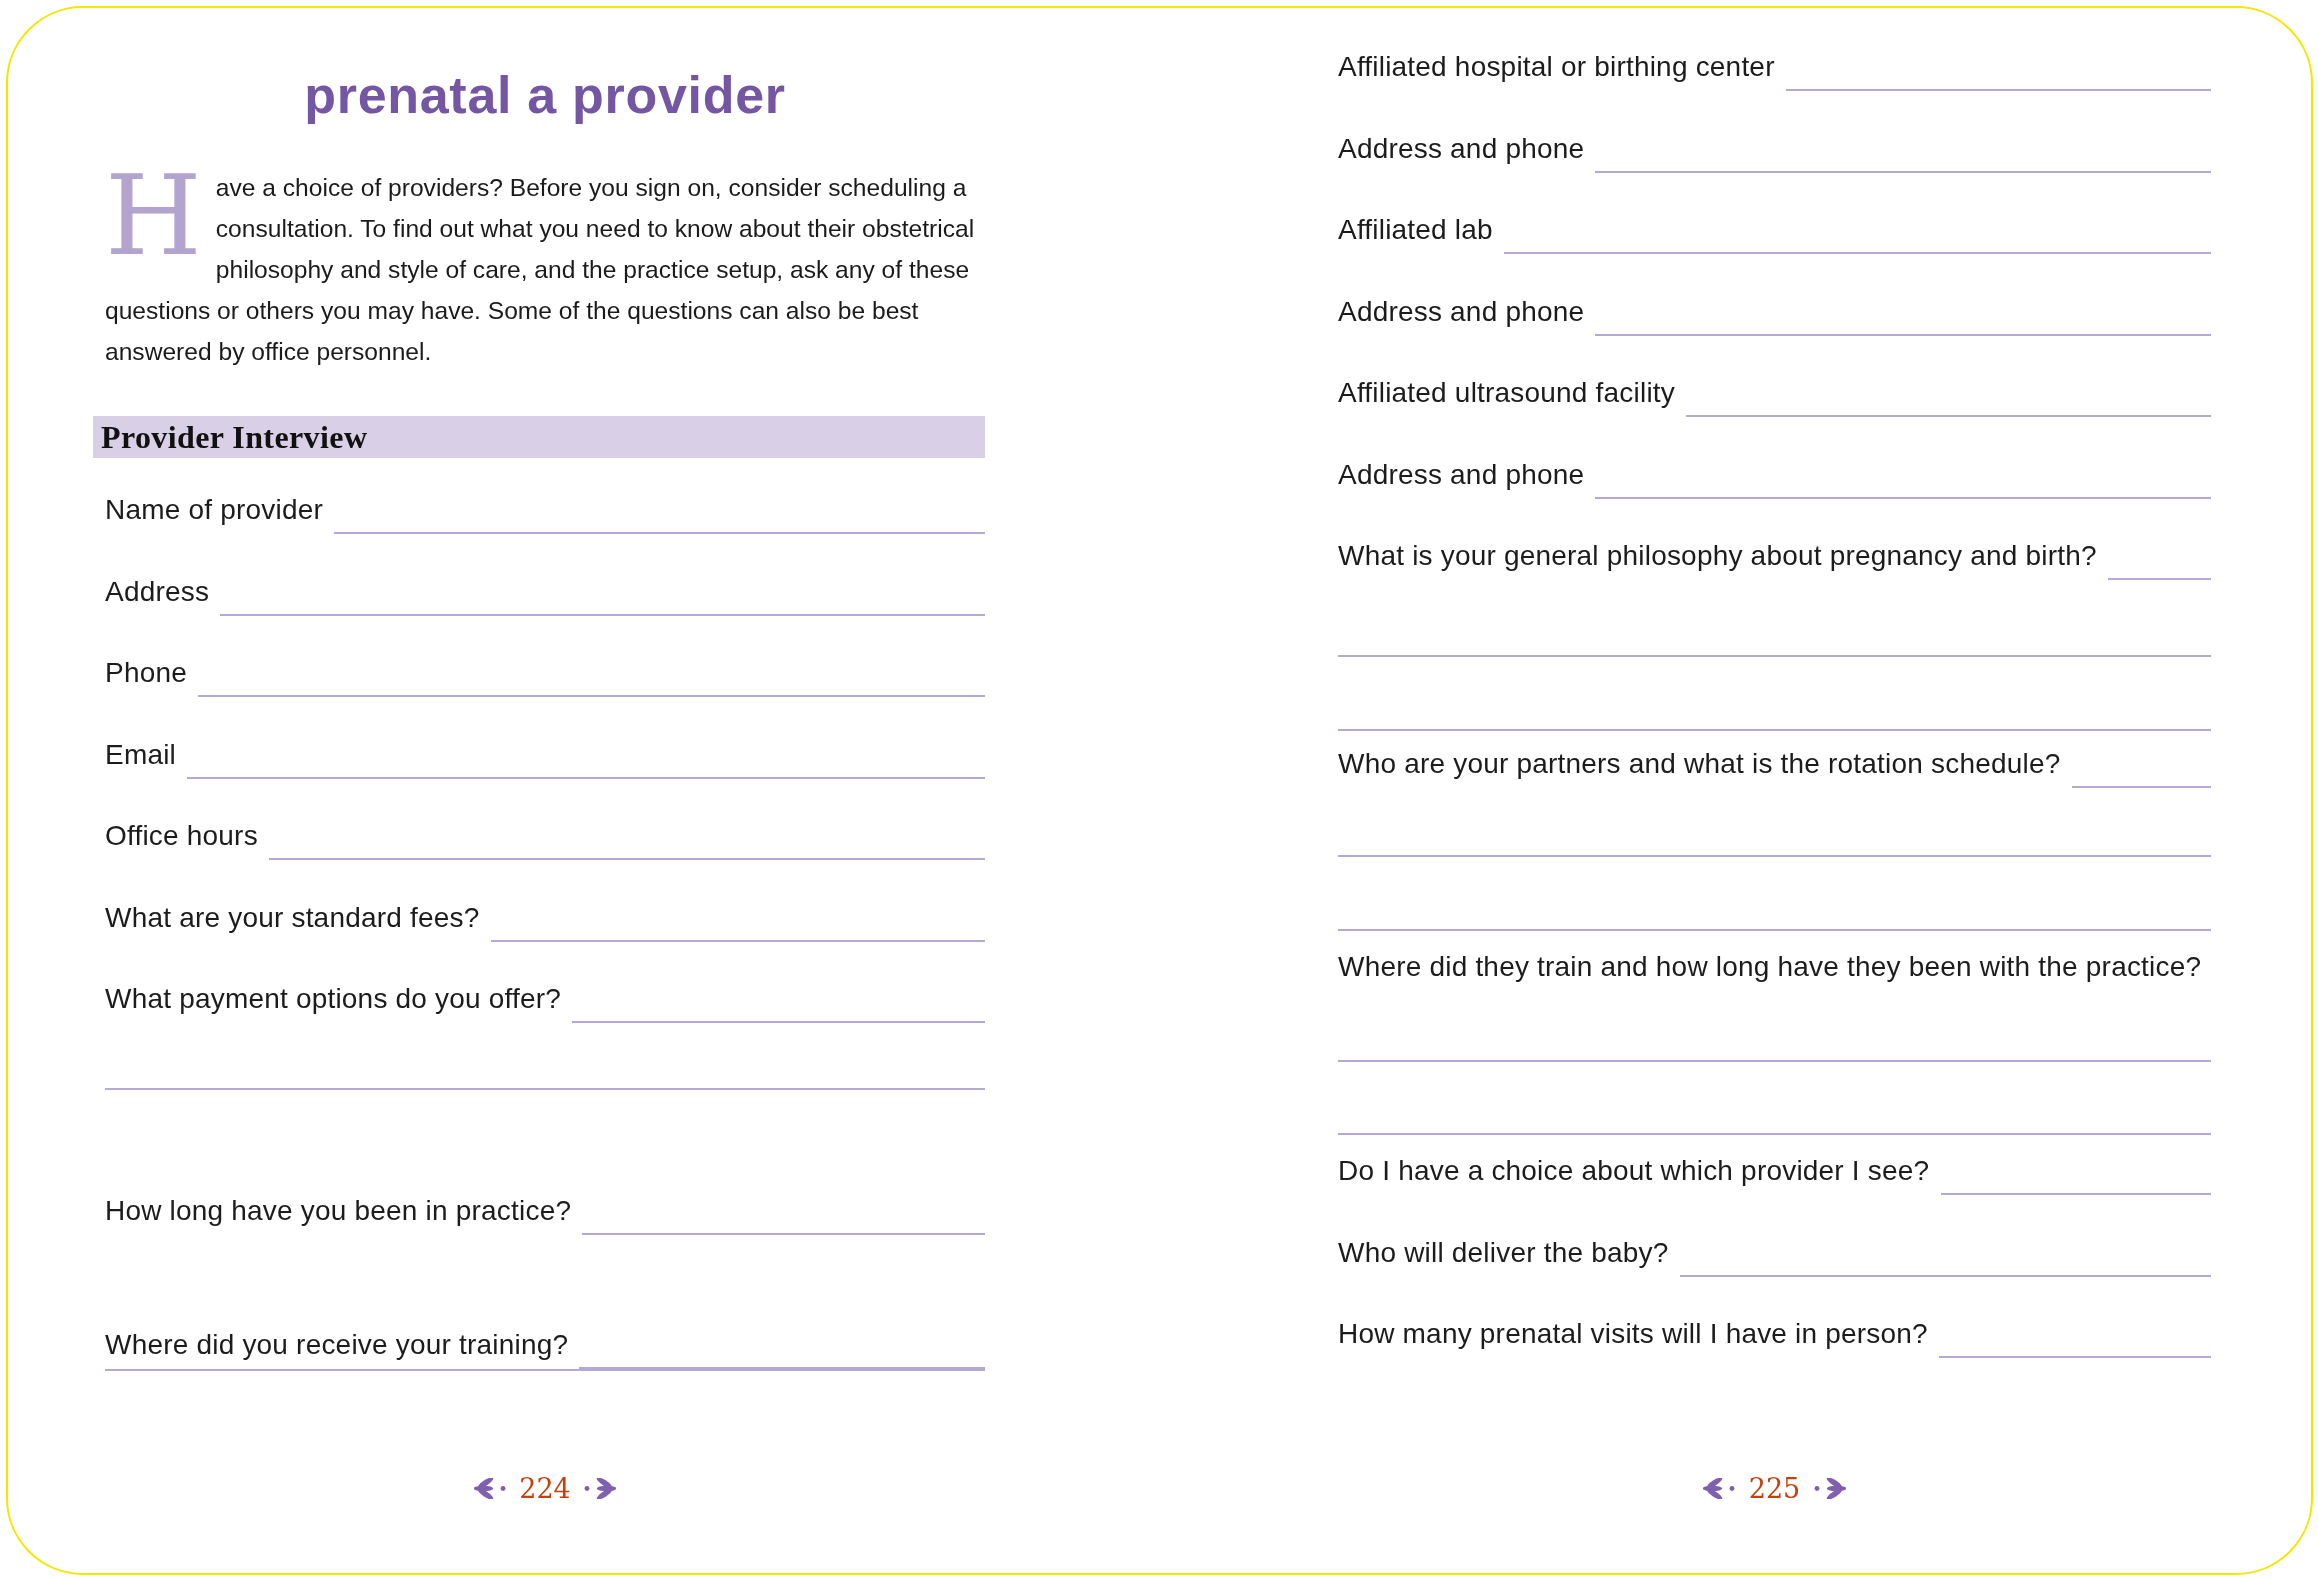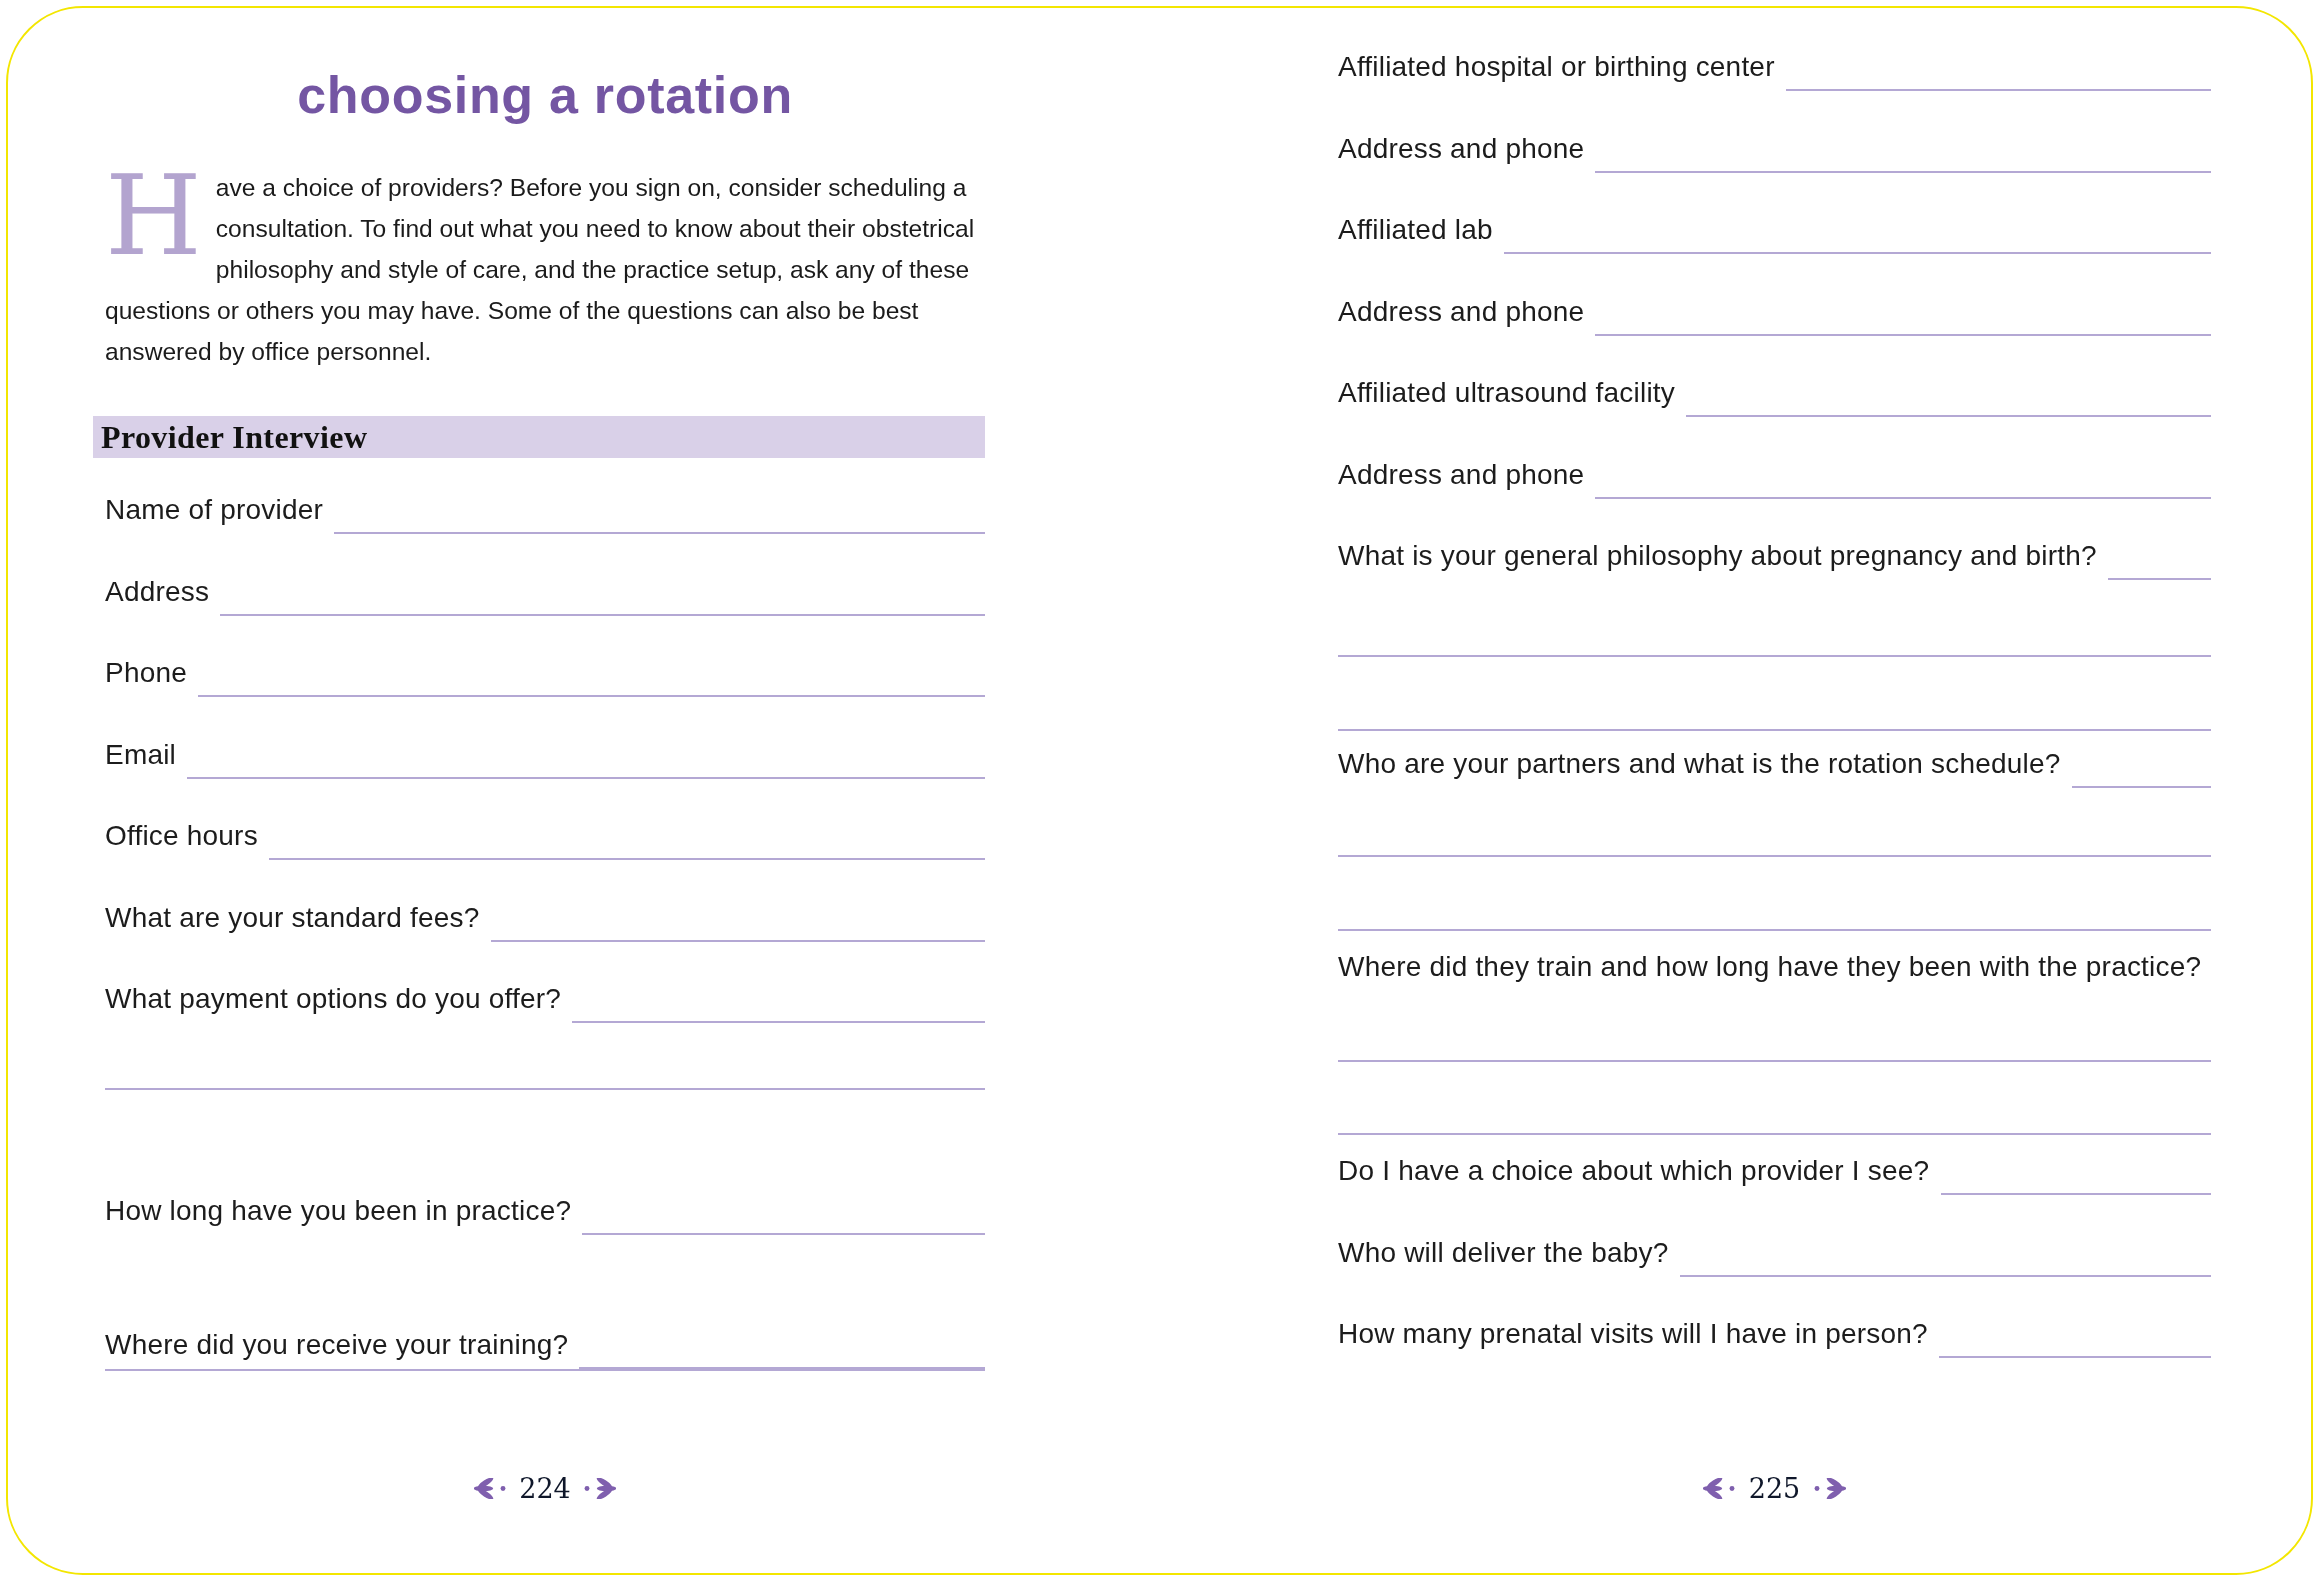--- a/index.html
+++ b/index.html
@@ -39,33 +39,33 @@
     white-space:nowrap;font-size:28px;font-weight:300;line-height:1;
     padding:0 11.2px 5.6px 0;color:#1c1c1c;letter-spacing:0.2px;
   }
   .line{flex:1;border-bottom:2.1px solid #b4a8d4;margin-bottom:7px;}
   .row.noline .line{border-bottom:none;}
   .fullline{position:absolute;left:0;right:0;height:0;border-bottom:2.1px solid #b4a8d4;}
 
   .pagenum{
     position:absolute;top:1473px;left:0;width:100%;
     display:flex;align-items:center;justify-content:center;gap:8.4px;
-    font-family:"DejaVu Serif","Liberation Serif",serif;font-size:27px;color:#0f172a;
+    font-family:"DejaVu Serif","Liberation Serif",serif;font-size:27px;color:#c2410c;
   }
   .orn{display:inline-flex;align-items:center;}
   .orn.flip svg{transform:scaleX(-1);}
 </style>
 </head>
 <body>
 
 <div class="sheet">
   <div class="border-frame"></div>
 
   <div class="page left">
-    <div class="title">choosing a rotation</div>
+    <div class="title">prenatal a provider</div>
 
     <div class="intro">
       <span class="dropcap">H</span><span>ave a choice of providers? Before you sign on, consider scheduling a consultation. To find out what you need to know about their obstetrical philosophy and style of care, and the practice setup, ask any of these questions or others you may have. Some of the questions can also be best answered by office personnel.</span>
     </div>
 
     <div class="section-bar">
       <span>Provider Interview</span>
     </div>
 
     <div class="row" style="top:496px">

